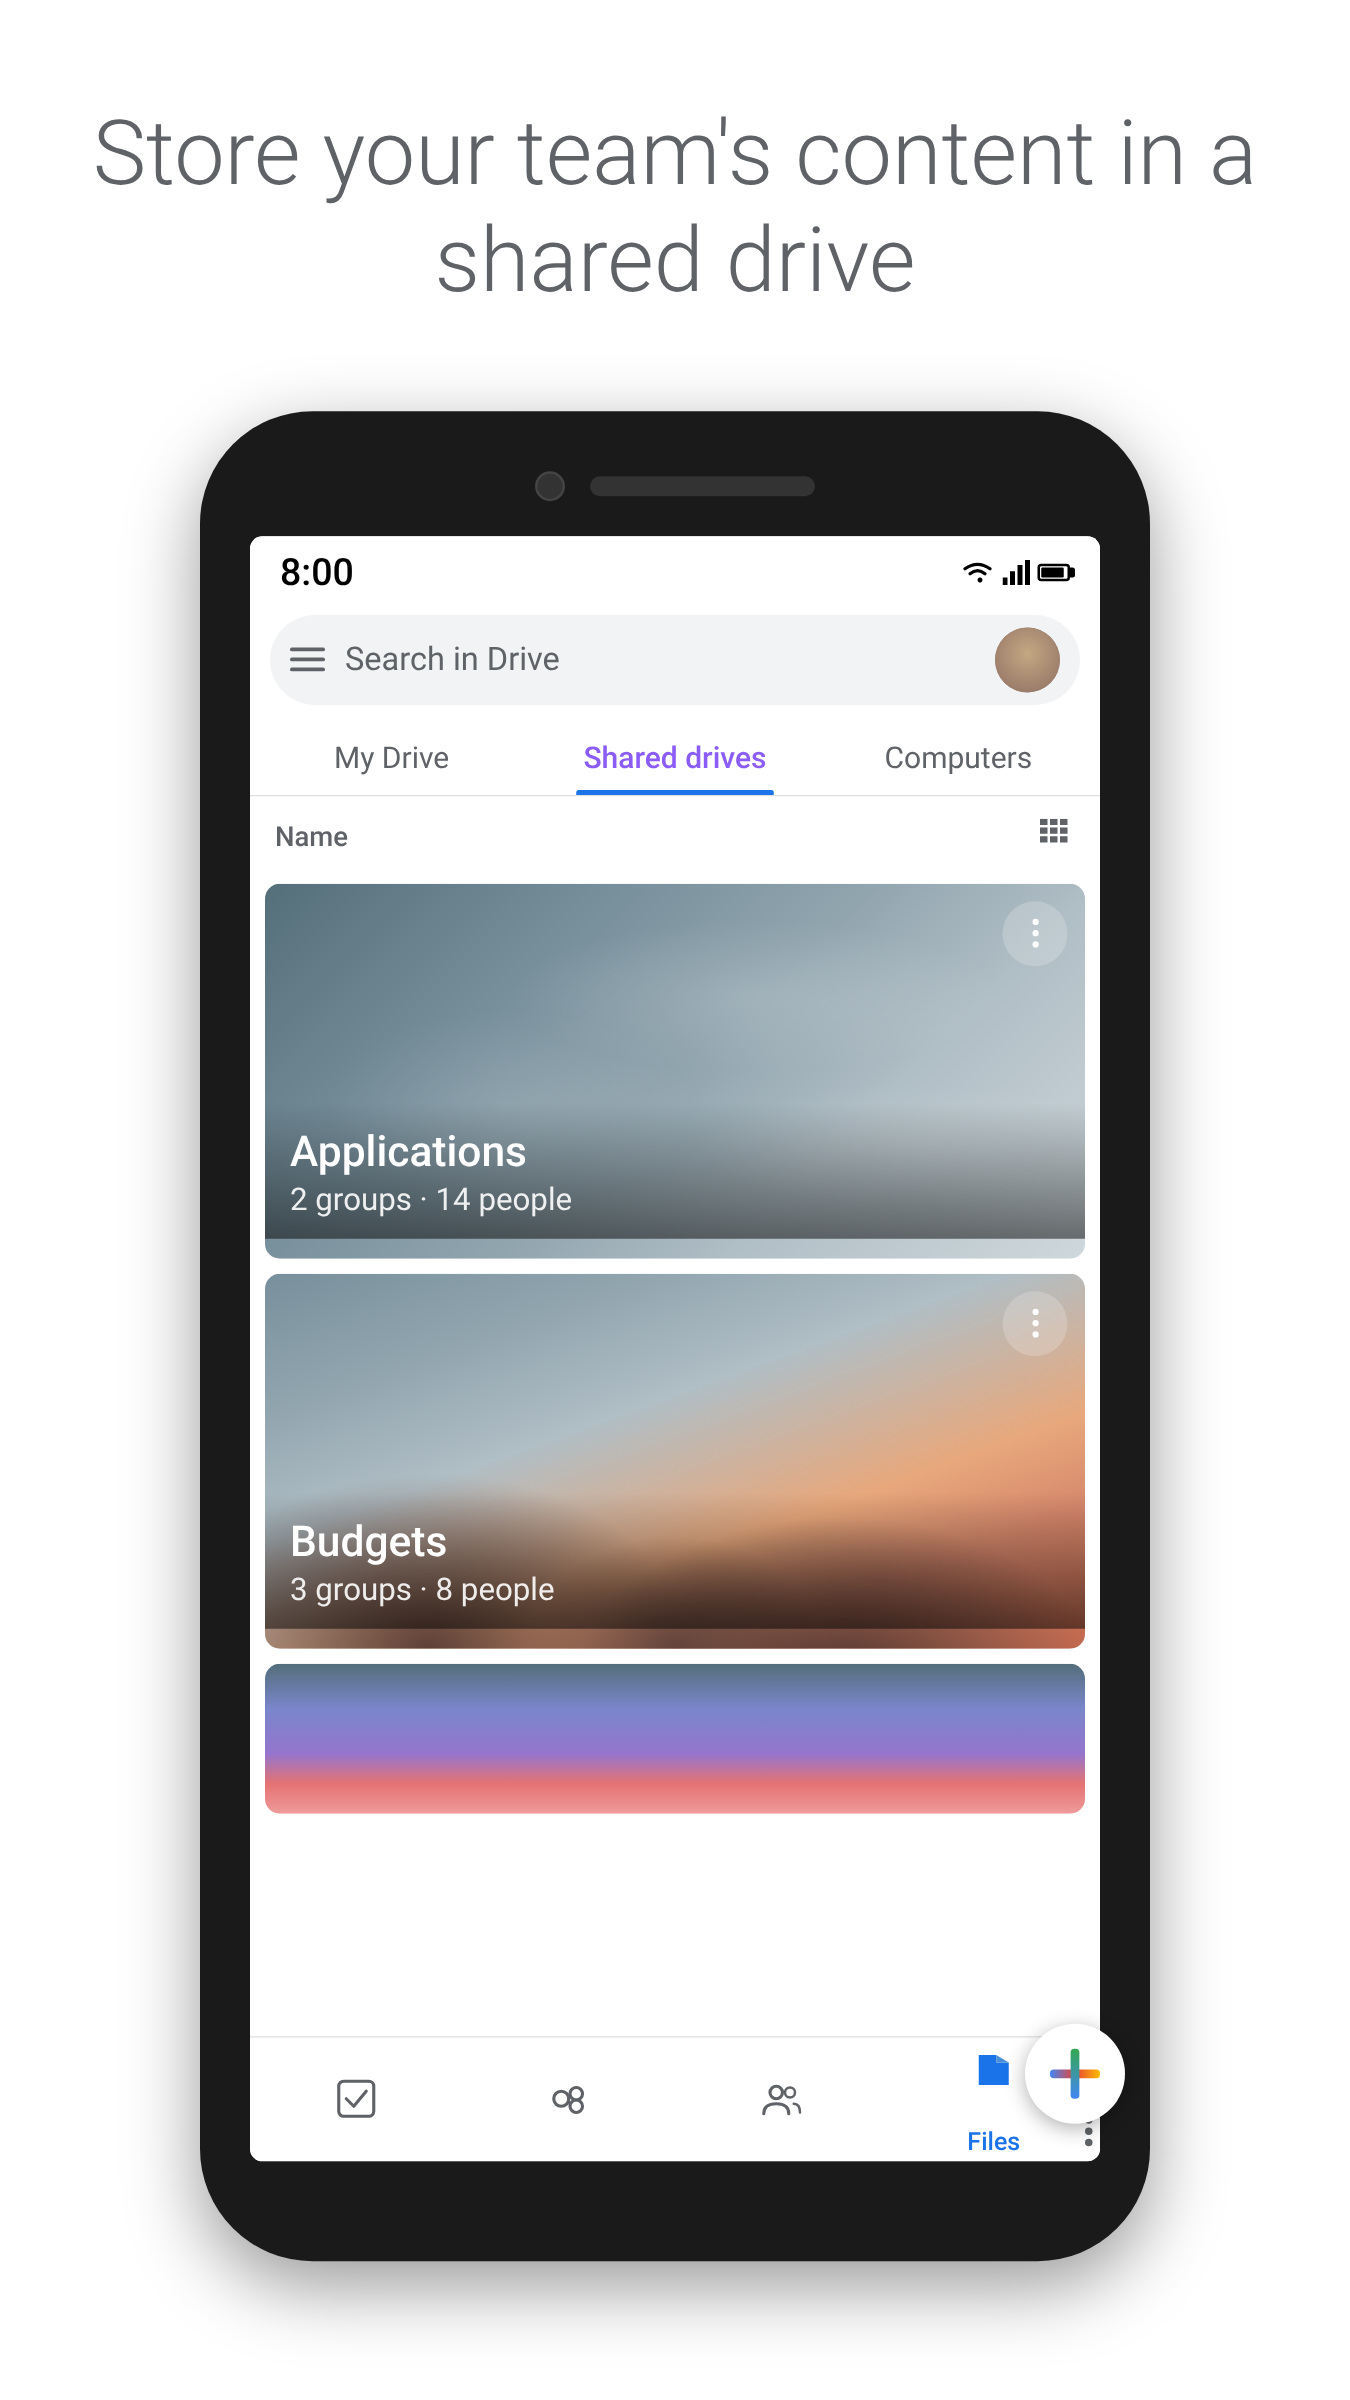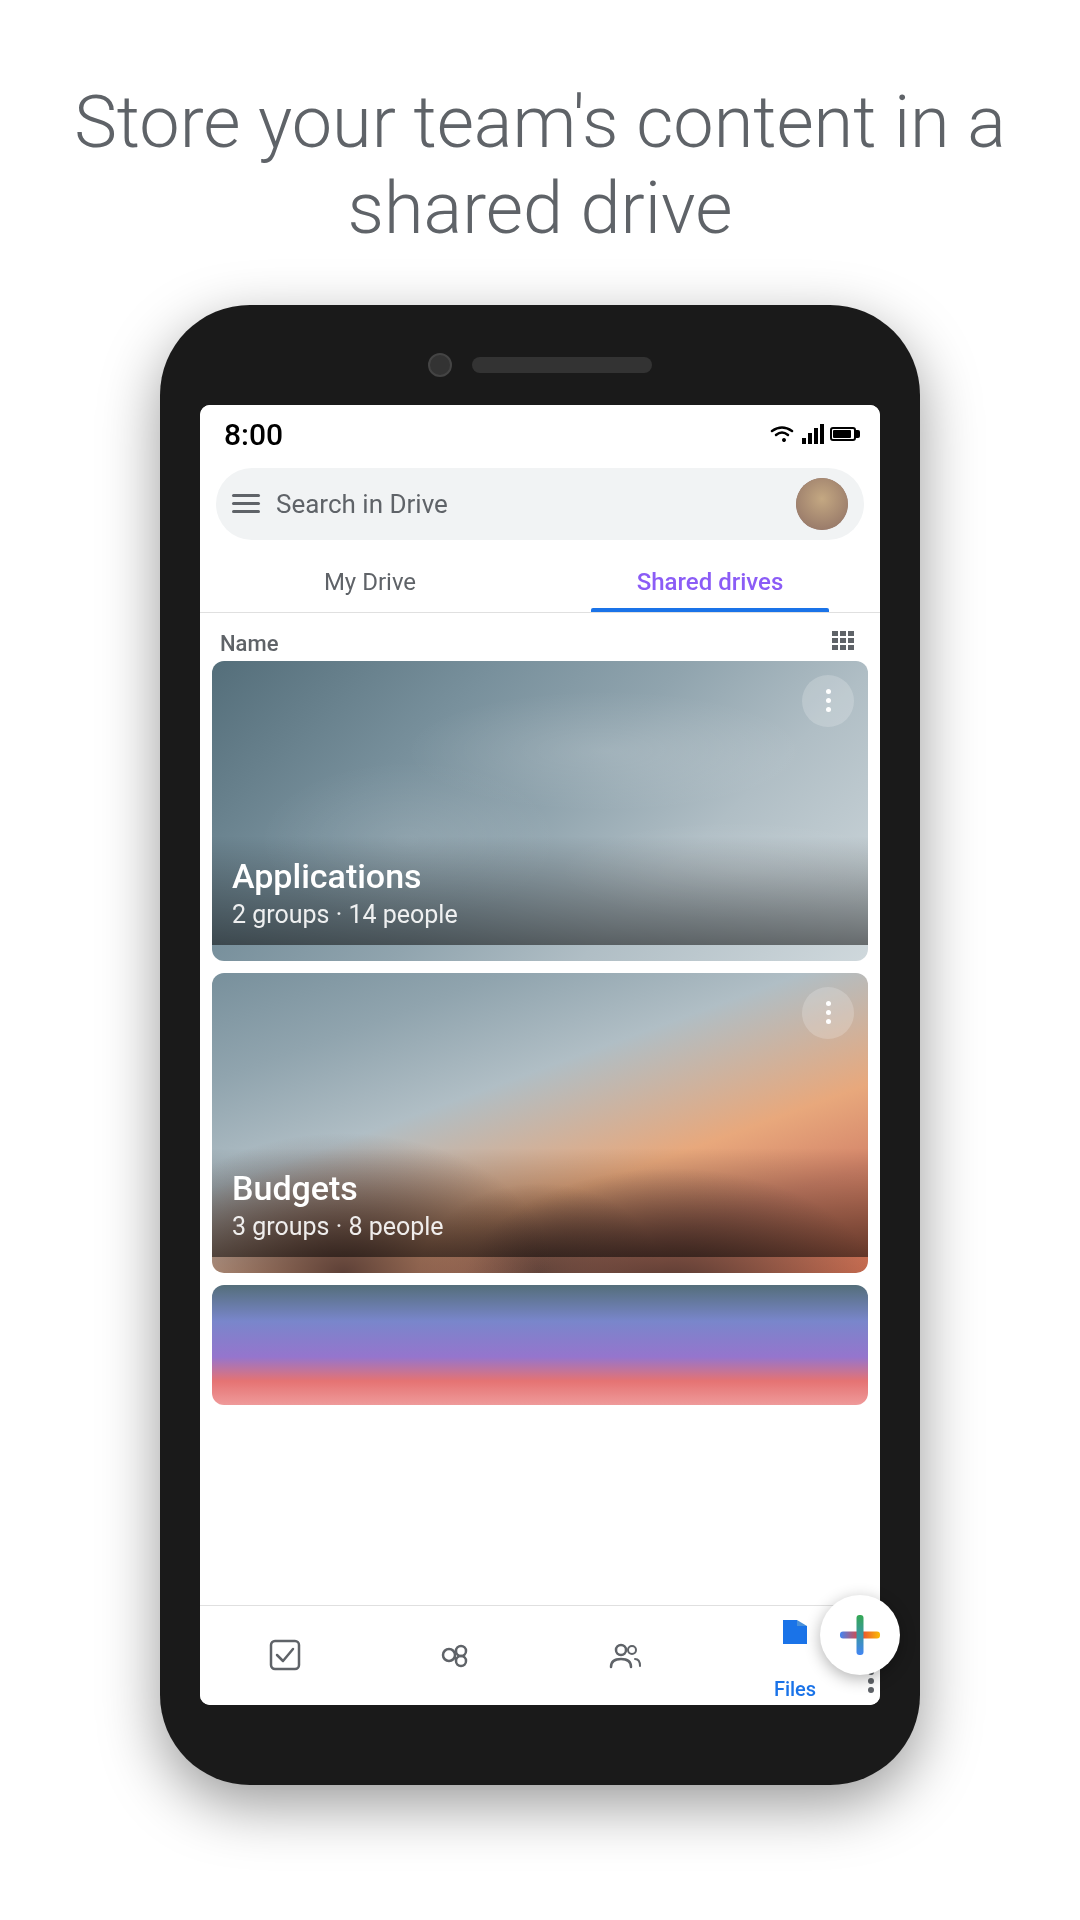--- a/index.html
+++ b/index.html
@@ -12,21 +12,21 @@
       overflow: hidden;
       display: flex;
       flex-direction: column;
       align-items: center;
     }
 
     
     .page-header {
       width: 100%;
       text-align: center;
-      padding: 80px 60px 52px;
+      padding: 80px 60px 76px;
       color: #5f6368;
       font-size: 72px;
       font-weight: 300;
       line-height: 1.2;
     }
 
     
     .phone-frame {
       width: 760px;
       height: 1480px;
@@ -208,22 +208,22 @@
       right: 15%;
       height: 4px;
       background: #1a73e8;
       border-radius: 2px 2px 0 0;
     }
 
     
     .list-header {
       display: flex;
       justify-content: space-between;
-      align-items: flex-start;
-      padding: 18px 20px 2px;
+      align-items: flex-end;
+      padding: 18px 20px 24px;
     }
 
     .list-header-name {
       font-size: 22px;
       color: #5f6368;
       font-weight: 500;
     }
 
     
     .drive-items {
@@ -508,20 +508,23 @@
         <div class="avatar-face"></div>
       </div>
     </div>
 
     <div class="tabs">
       <div class="tab">
         <span>My Drive</span>
       </div>
       <div class="tab active">
         <span>Shared drives</span>
+      </div>
+      <div class="tab">
+        <span>Computers</span>
       </div>
     </div>
 
     <div class="list-header">
       <span class="list-header-name">Name</span>
       <div>
         <svg width="28" height="24" viewBox="0 0 28 24" fill="#5f6368">
           <rect x="0" y="0" width="6" height="5"></rect>
           <rect x="8" y="0" width="6" height="5"></rect>
           <rect x="16" y="0" width="6" height="5"></rect>

